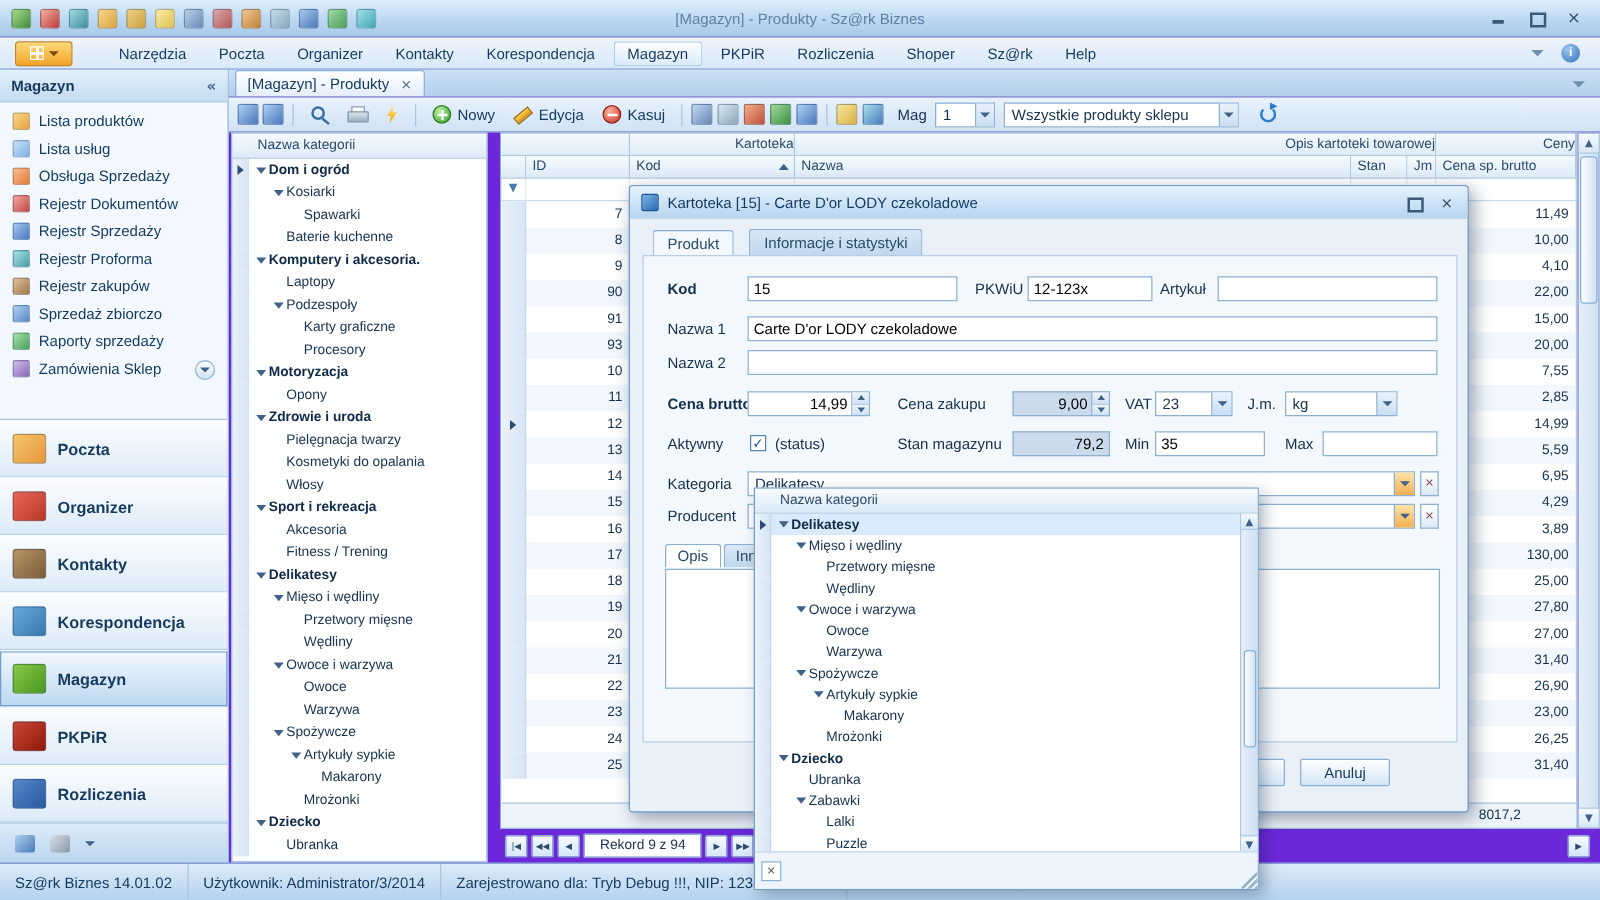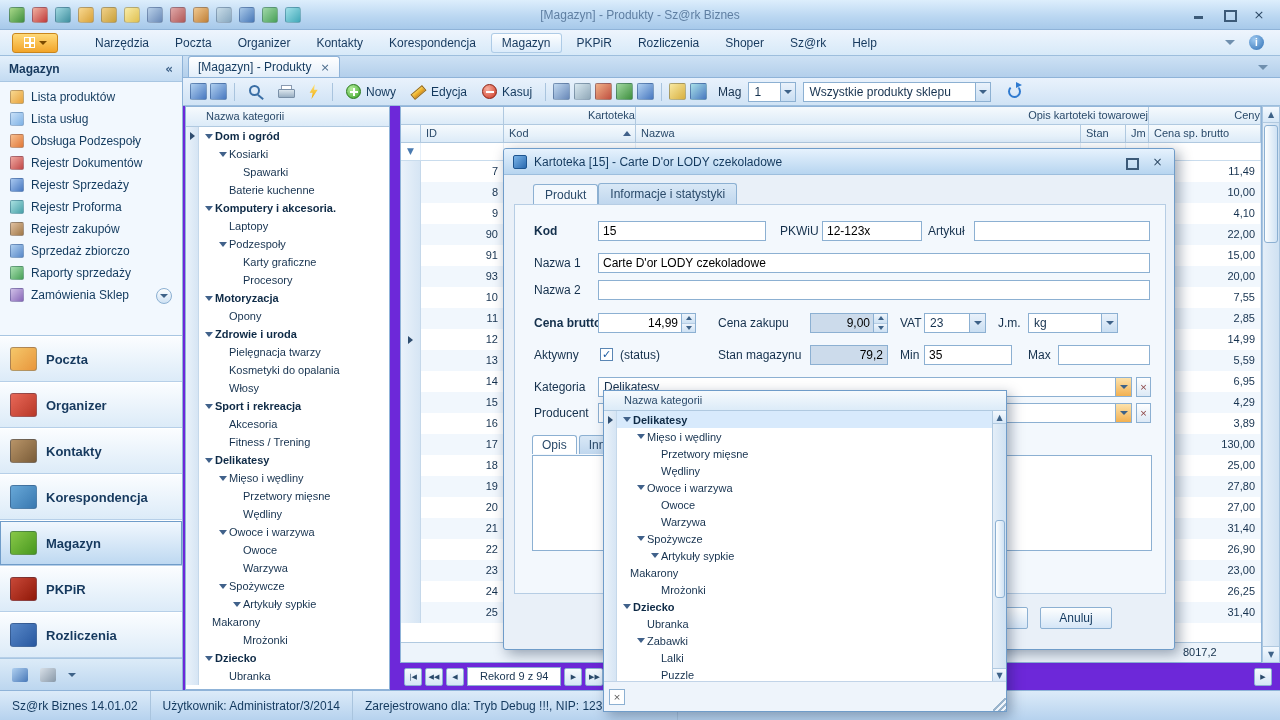--- a/index.html
+++ b/index.html
@@ -87,21 +87,21 @@
 .focarrow{display:none;width:0;height:0;border-left:5px solid #2e4c6e;border-top:4px solid transparent;border-bottom:4px solid transparent}
 .trow[data-foc="1"] .focarrow{display:block}
 .twrap{display:flex;align-items:center;white-space:nowrap}
 .arrow{width:13px;display:flex;justify-content:center;visibility:hidden;flex:none}
 .arrow::before{content:"";width:0;height:0;border-top:5px solid #40618a;border-left:4px solid transparent;border-right:4px solid transparent}
 .trow[data-e="1"] .arrow{visibility:visible}
 .trow[data-b="1"] .tlabel{font-weight:bold;color:#0e2a46}
 .trow[data-lv="0"] .twrap{padding-left:3px}
 .trow[data-lv="1"] .twrap{padding-left:17px}
 .trow[data-lv="2"] .twrap{padding-left:31px}
-.trow[data-lv="3"] .twrap{}
+.trow[data-lv="3"] .twrap{padding-left:45px}
 
 
 .gridpanel{position:absolute;left:400px;top:106px;width:862px;height:557px;background:#fff;border:1px solid #8fb3d8;display:flex;flex-direction:column;font-size:11px}
 .gcols{display:grid;grid-template-columns:20px 83px 132px 445px 45px 23px 112px}
 .bands{display:grid;grid-template-columns:103px 132px 513px 112px;height:18px;flex:none}
 .band,.col{background:linear-gradient(#f6fafd,#dcebf8);border-right:1px solid #b0c9e0;border-bottom:1px solid #b0c9e0;line-height:17px;color:#2a4a6a;overflow:hidden;white-space:nowrap}
 .band{text-align:right}
 .cols{height:18px;flex:none}
 .col{padding-left:5px;position:relative}
 .sortup{position:absolute;right:4px;top:6px;width:0;height:0;border-bottom:5px solid #40618a;border-left:4px solid transparent;border-right:4px solid transparent}
@@ -134,21 +134,21 @@
 .statusbar{position:absolute;left:0;top:690px;width:1280px;height:30px;background:linear-gradient(#dcebf9,#b6d2ee);border-top:1px solid #8fb3d8;display:flex;align-items:center;color:#13395e;z-index:5}
 .sseg{padding:0 12px;border-right:1px solid #a9c4de;height:100%;display:flex;align-items:center;white-space:nowrap}
 
 
 .dialog{position:absolute;left:503px;top:148px;width:672px;height:502px;background:#e9f0f8;border:1px solid #6f9cc9;border-radius:3px;box-shadow:4px 4px 14px rgba(10,30,60,.4);z-index:20}
 .dtitle{height:26px;background:linear-gradient(#e6f2fd,#b7d5f0);border-bottom:1px solid #9dbedd;display:flex;align-items:center;padding:0 9px;gap:7px;border-radius:3px 3px 0 0;color:#13395e}
 .dico{width:14px;height:14px;background:linear-gradient(135deg,#7ab4e8,#2a6ab0);border-radius:2px;border:1px solid #1d5590}
 .dctl{margin-left:auto;display:flex;gap:12px;align-items:center}
 .dwbtn{width:15px;height:14px;position:relative;color:#2e4a66;text-align:center;font-size:12px;line-height:14px}
 .dwb-max::after{content:"";position:absolute;left:3px;top:3px;width:9px;height:8px;border:2px solid #3c5a78}
-.dtabs{position:absolute;left:29px;top:34px;display:flex;gap:0}
+.dtabs{position:absolute;left:18px;top:34px;display:flex;gap:12px}
 .dtab{padding:3px 11px;border:1px solid #8cb0d2;border-bottom:none;border-radius:3px 3px 0 0;background:linear-gradient(#d9e8f6,#c0d7ee);color:#2a4a6a}
 .dtab[data-act="1"]{background:#f3f8fd;position:relative;top:1px}
 .dpanel{position:absolute;left:10px;top:55px;width:652px;height:390px;background:#f3f8fd;border:1px solid #b6cde4}
 .dlbl{position:absolute;line-height:20px;white-space:nowrap;color:#14304c}
 .bold{font-weight:bold}
 .dinp{position:absolute;height:20px;border:1px solid #8cb0d2;background:#fff;padding:0 4px;font:12px "Liberation Sans",sans-serif;color:#000;outline:none}
 .dis{background:#ccdbeb;text-align:right}
 .spinbox{position:absolute;height:20px;border:1px solid #8cb0d2;background:#fff;display:flex}
 .spinbox input{flex:1;min-width:0;border:none;background:transparent;text-align:right;font:12px "Liberation Sans",sans-serif;padding:0 3px;outline:none}
 .spinbox.dis2{background:#ccdbeb}
@@ -249,21 +249,21 @@
     <div class="sb-item" style="--c: #e8a33d; --c2: #f8d890;">
           <span class="sico"></span>
           <span>Lista produktów</span>
         </div>
         <div class="sb-item" style="--c: #7fb2e5; --c2: #c8e0f8;">
           <span class="sico"></span>
           <span>Lista usług</span>
         </div>
         <div class="sb-item" style="--c: #e07838; --c2: #f8c090;">
           <span class="sico"></span>
-          <span>Obsługa Podzespoły</span>
+          <span>Obsługa Sprzedaży</span>
         </div>
         <div class="sb-item" style="--c: #c04848; --c2: #f0a8a0;">
           <span class="sico"></span>
           <span>Rejestr Dokumentów</span>
         </div>
         <div class="sb-item" style="--c: #4878c0; --c2: #a8c8f0;">
           <span class="sico"></span>
           <span>Rejestr Sprzedaży</span>
         </div>
         <div class="sb-item" style="--c: #48a0a8; --c2: #a8e0e0;">

